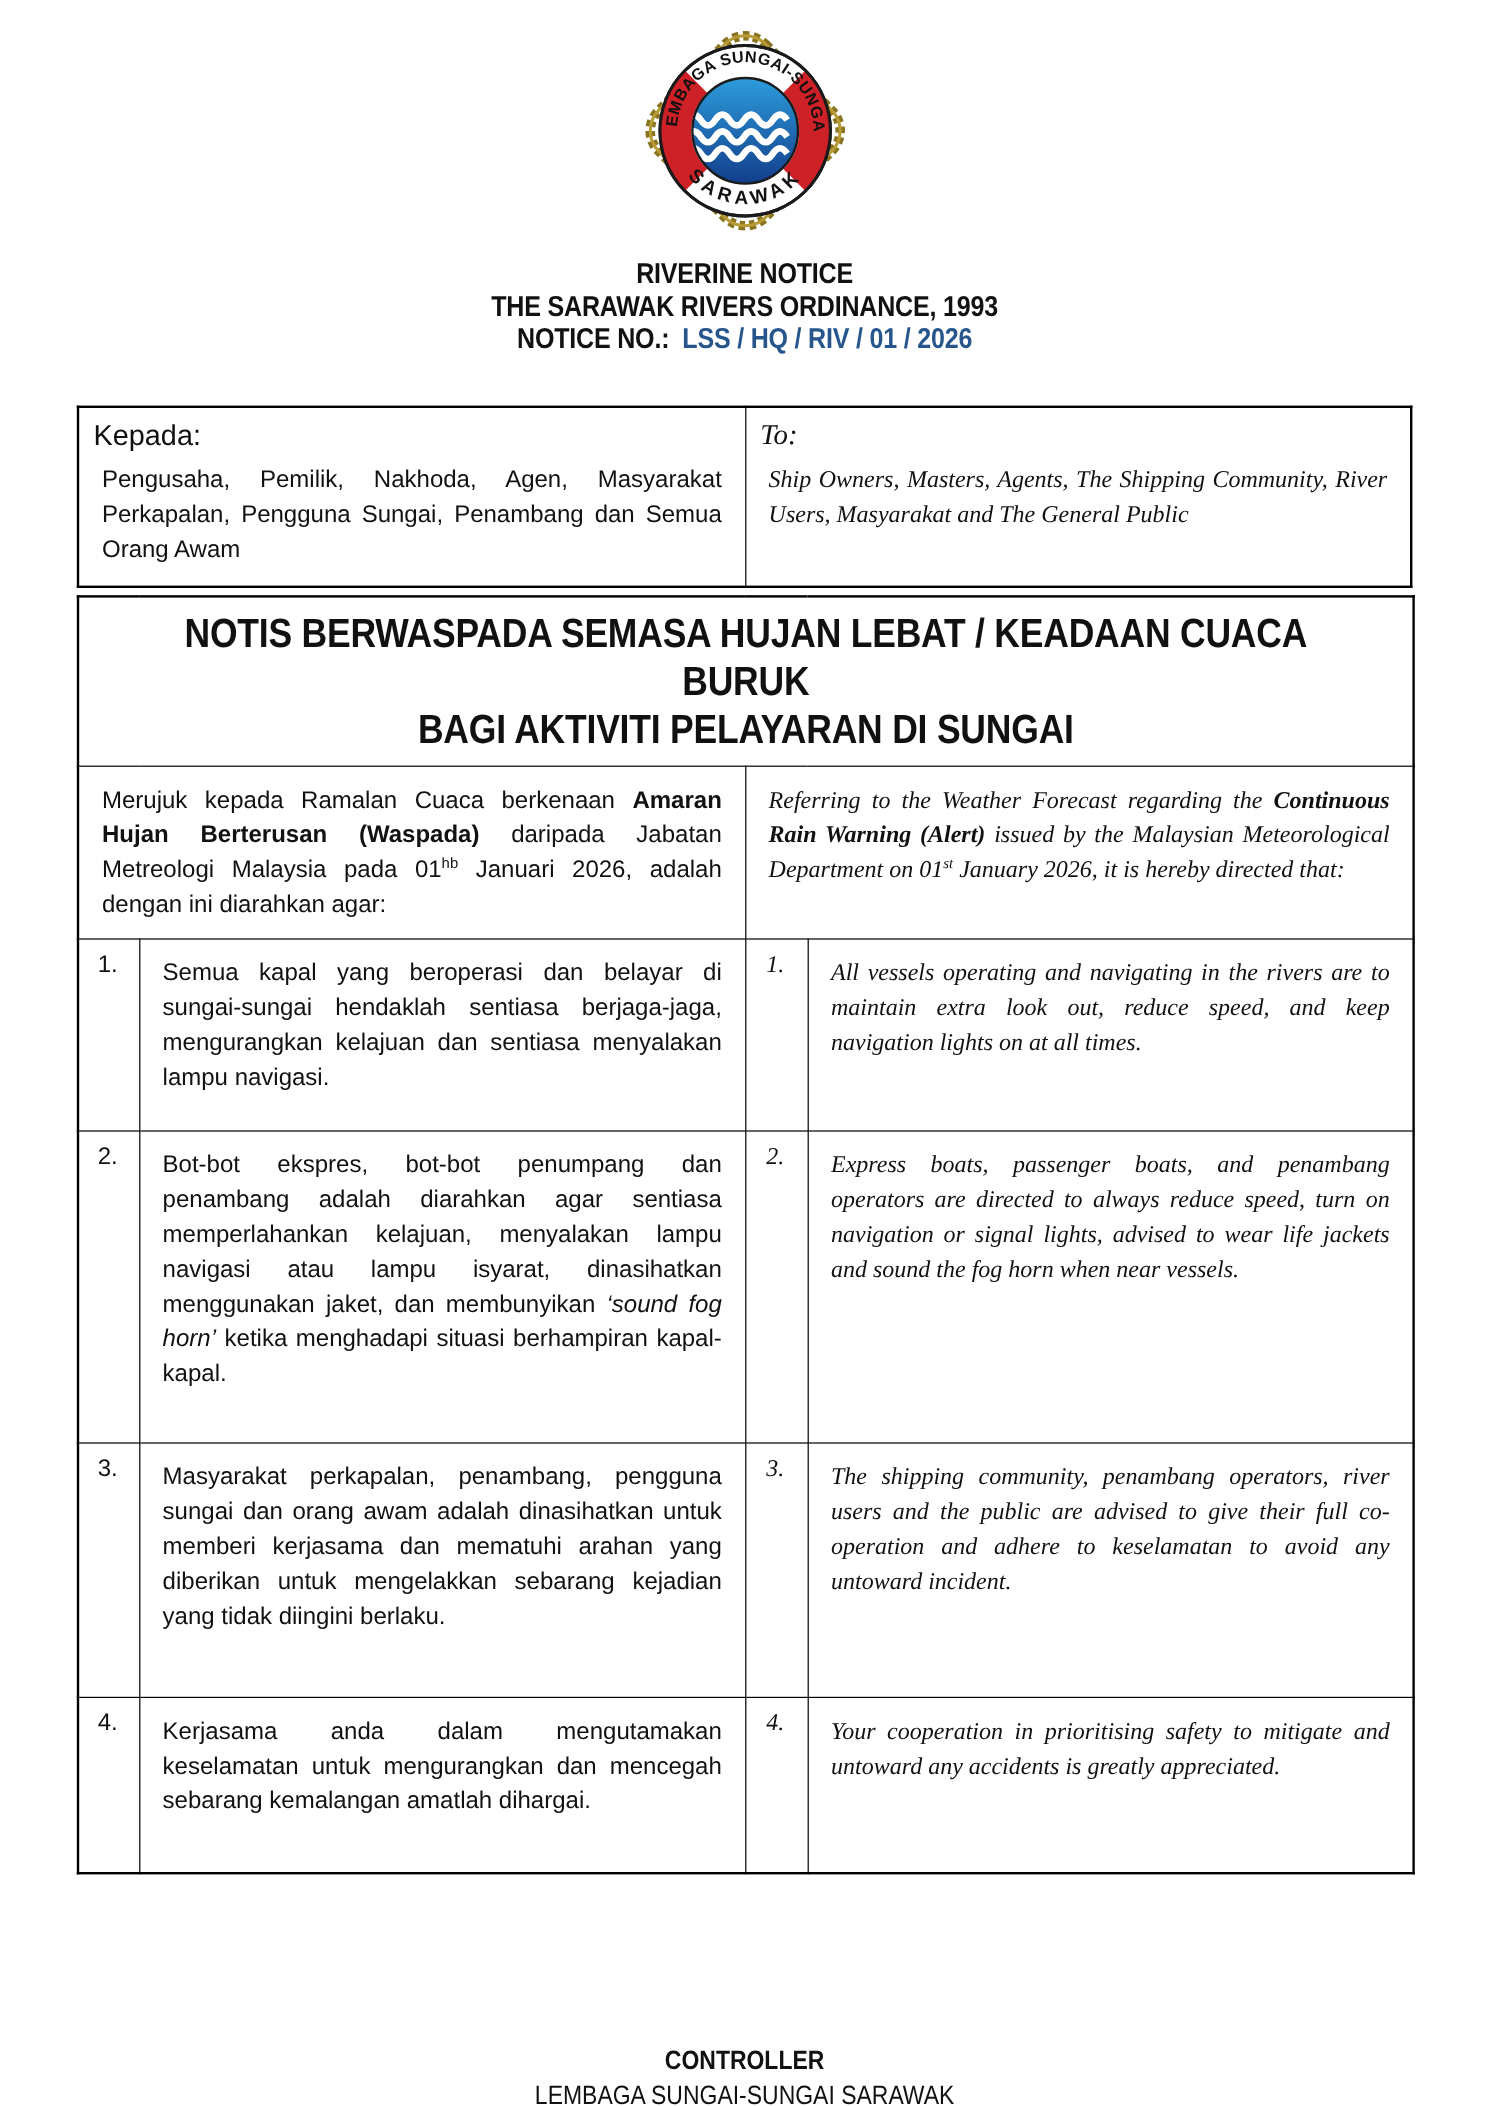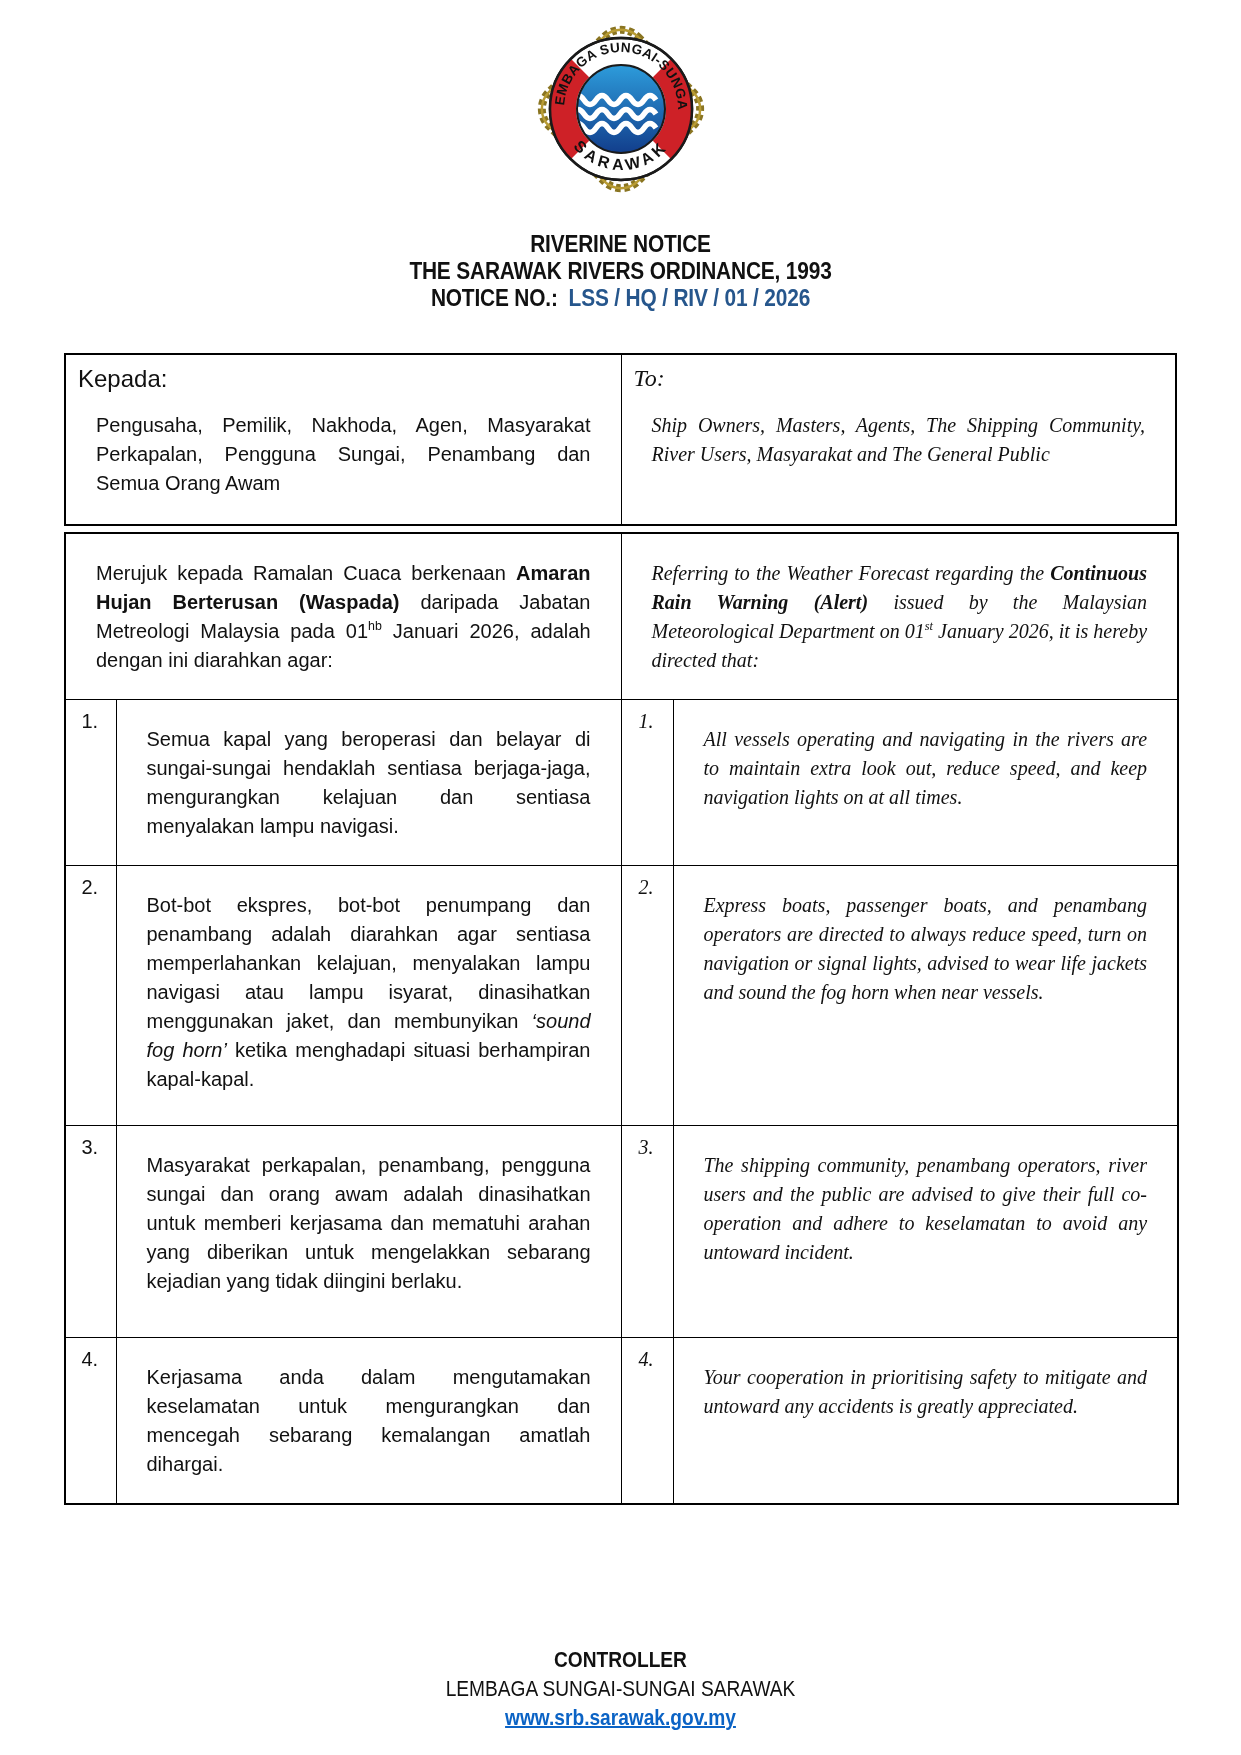--- a/index.html
+++ b/index.html
@@ -11,33 +11,33 @@
   .page{width:1113px;margin:0 auto;padding-top:12px;box-sizing:border-box;}
 
   
   .logo-wrap{width:190px;margin:0 auto;text-align:center;}
   .logo-text{fill:#111;font-family:"Liberation Sans","DejaVu Sans",sans-serif;}
 
   
   .narrow{display:block;transform:scaleX(0.87);transform-origin:50% 50%;}
 
   
-  .title-block{margin-top:20px;text-align:center;}
+  .title-block{margin-top:4px;text-align:center;}
   .title-line{font-size:24px;font-weight:bold;line-height:27px;letter-spacing:-0.2px;}
   .notice-no{color:#26568C;margin-left:6px;}
 
   
   table.tbl{width:1113px;border-collapse:collapse;table-layout:fixed;}
   table.tbl td{border:1.5px solid #000;vertical-align:top;box-sizing:border-box;}
   table.tbl{border:2.5px solid #000;}
   .recipients{margin-top:42px;}
   .main{margin-top:6px;}
 
   .cell-label{font-size:24px;line-height:29px;margin:0 0 8px 0;}
-  .cell-par{font-size:20px;line-height:29px;margin:18px;text-align:justify;}
+  .cell-par{font-size:20px;line-height:29px;margin:7px;text-align:justify;}
   .t-cell{padding:7px 12px 6px 12px;}
   .r-cell{padding:9px 12px 8px 12px;height:130px;}
   .en{font-style:italic;font-family:Liberation Serif, serif;}
   sup{font-size:62%;line-height:0;}
 
   .heading-cell{padding:10px 8px;text-align:center;}
   .heading-text{font-size:34px;font-weight:bold;line-height:40px;letter-spacing:-0.2px;}
 
   .num-cell{text-align:center;padding:7px 4px 0 2px;font-size:20px;line-height:29px;}
 
@@ -116,20 +116,26 @@
 
   <table class="tbl main">
     <colgroup>
         <col style="width:51px">
         <col style="width:505px">
         <col style="width:52px">
         <col style="width:505px">
       </colgroup>
 
     <tbody>
+        <tr style="height:84px;">
+      <td colspan="4" class="heading-cell">
+        <div class="heading-text narrow">NOTIS BERWASPADA SEMASA HUJAN LEBAT / KEADAAN CUACA BURUK</div>
+        <div class="heading-text narrow">BAGI AKTIVITI PELAYARAN DI SUNGAI</div>
+      </td>
+    </tr>
 
     <tr style="height:140px;">
       <td colspan="2" class="t-cell">
         <p class="cell-par"><span>Merujuk kepada Ramalan Cuaca berkenaan </span><b>Amaran Hujan Berterusan (Waspada)</b><span> daripada Jabatan Metreologi Malaysia pada 01</span><sup>hb</sup><span> Januari 2026, adalah dengan ini diarahkan agar:</span></p>
       </td>
       <td colspan="2" class="t-cell en">
         <p class="cell-par"><span>Referring to the Weather Forecast regarding the </span><b>Continuous Rain Warning (Alert)</b><span> issued by the Malaysian Meteorological Department on 01</span><sup>st</sup><span> January 2026, it is hereby directed that:</span></p>
       </td>
     </tr>
 

